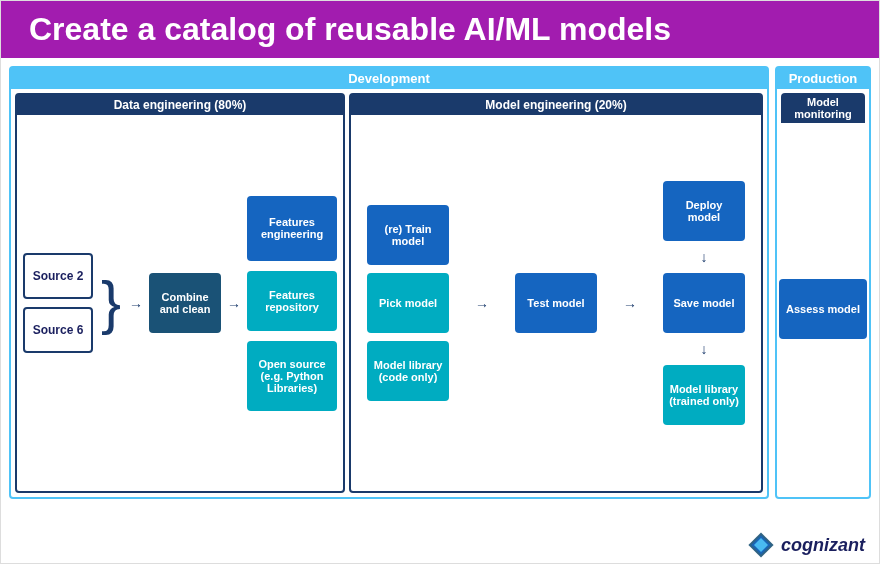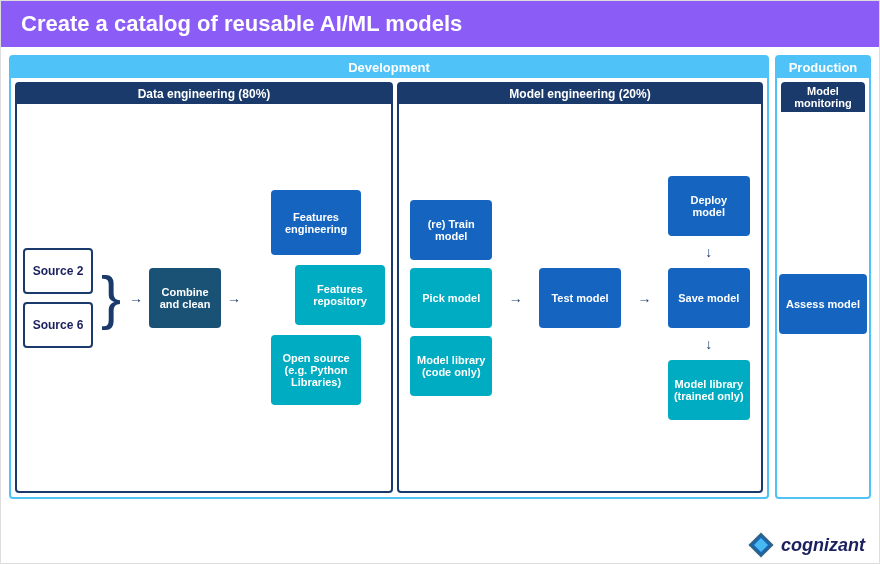--- a/index.html
+++ b/index.html
@@ -12,24 +12,24 @@
     }
     .page-wrapper {
       width: 880px;
       height: 564px;
       background: #fff;
       border: 1px solid #ddd;
       display: flex;
       flex-direction: column;
     }
     .header {
-      background: #8b5cf6;
-      color: #fff;
-      padding: 10px 20px;
-      font-size: 22px;
+      background: #a21caf;
+      color: #fff;
+      padding: 10px 28px;
+      font-size: 32px;
       font-weight: bold;
     }
     .main-content {
       display: flex;
       flex: 1;
       padding: 8px;
       gap: 6px;
       position: relative;
     }
     
@@ -141,21 +141,20 @@
       border-radius: 4px;
       width: 90px;
       min-height: 60px;
       display: flex;
       align-items: center;
       justify-content: center;
       font-size: 11px;
       font-weight: bold;
       text-align: center;
       padding: 6px;
-      margin-left: 48px;
     }
     .open-source-box {
       background: #00acc1;
       color: #fff;
       border-radius: 4px;
       width: 90px;
       min-height: 70px;
       display: flex;
       align-items: center;
       justify-content: center;

